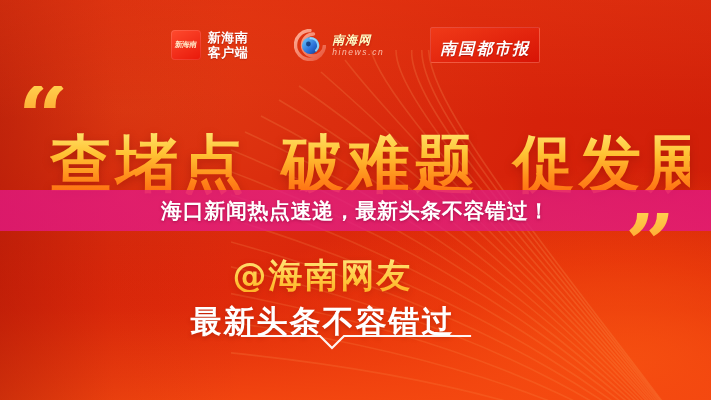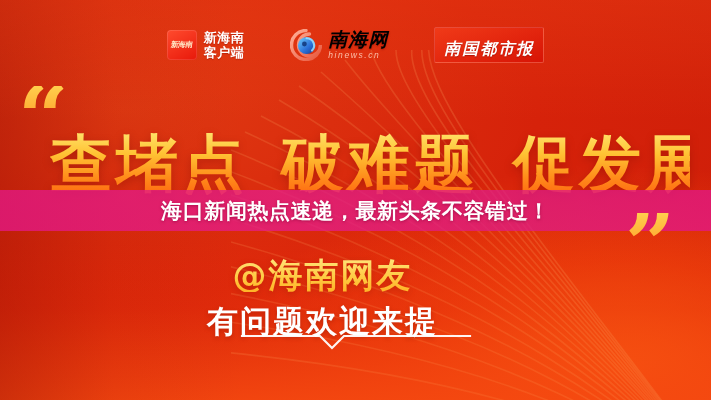--- a/index.html
+++ b/index.html
@@ -110,22 +110,22 @@
     position: relative;
     width: 32px;
     height: 32px;
     margin-right: 6px;
     flex: 0 0 auto;
   }
   .logo-mark-2 svg { width: 32px; height: 32px; display: block; }
   .logo-text-2 { line-height: 1; }
   .logo-text-2 .cn {
     display: block;
-    color: #000000;
-    font-size: 19px;
+    color: #fef9c3;
+    font-size: 12px;
     font-weight: 700;
     letter-spacing: 1px;
     font-style: italic;
     text-shadow: 0 1px 2px rgba(120,0,0,0.4);
   }
   .logo-text-2 .en {
     display: block;
     color: rgba(255,210,190,0.88);
     font-size: 8.5px;
     letter-spacing: 1.6px;
@@ -351,21 +351,21 @@
   </div>
 
   <div class="band">
     <div class="band-text">海口新闻热点速递，最新头条不容错过！</div>
   </div>
 
   <div class="quote quote-close">”</div>
 
   <div class="lower">
     <div class="at-line">@海南网友</div>
-    <div class="sub-line">有问题欢迎来提</div>
+    <div class="sub-line">最新头条不容错过</div>
   </div>
 
   <div class="bubble-rule">
     <svg width="232" height="18" viewBox="0 0 232 18" aria-hidden="true">
       <path d="M2 2 H80 L92 14 L104 2 H230" fill="none" stroke="#ffffff" stroke-width="2.2" stroke-linejoin="miter" stroke-linecap="square" opacity="0.95"></path>
     </svg>
   </div>
 
 </div>
 

